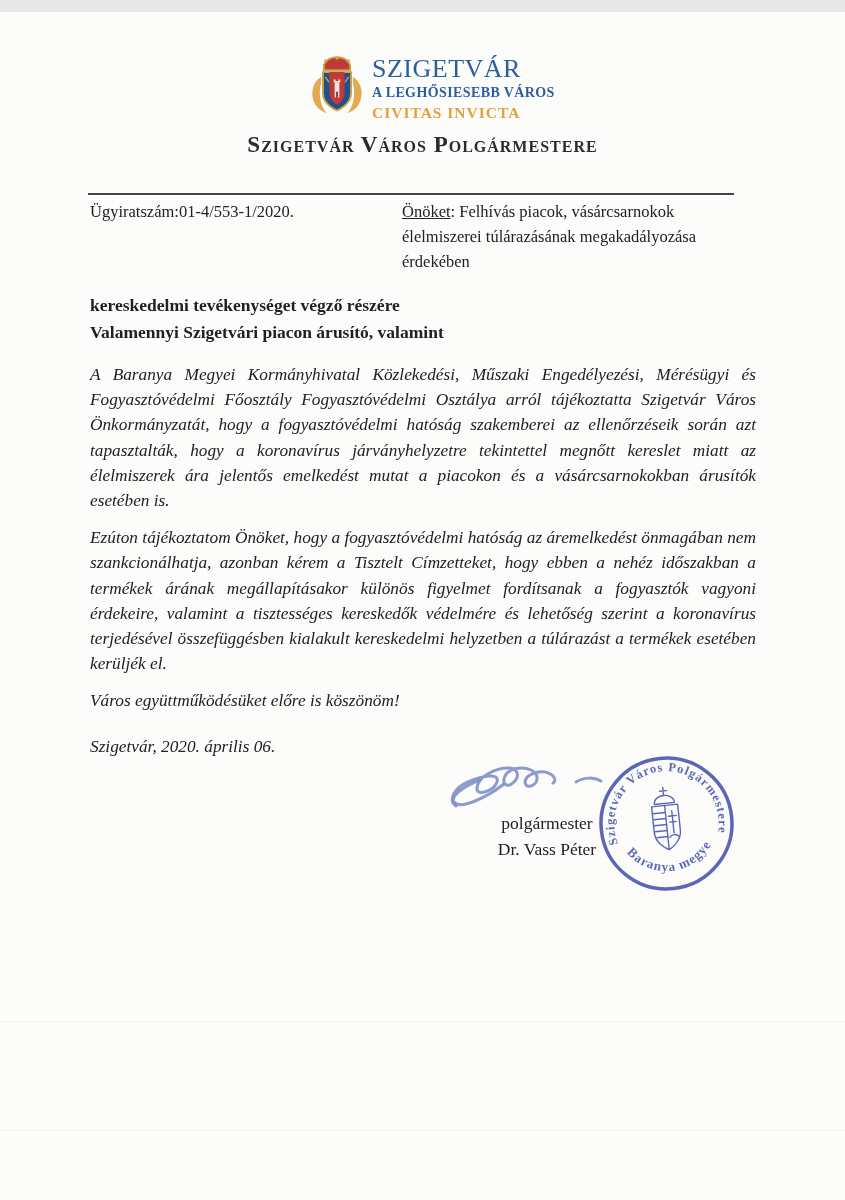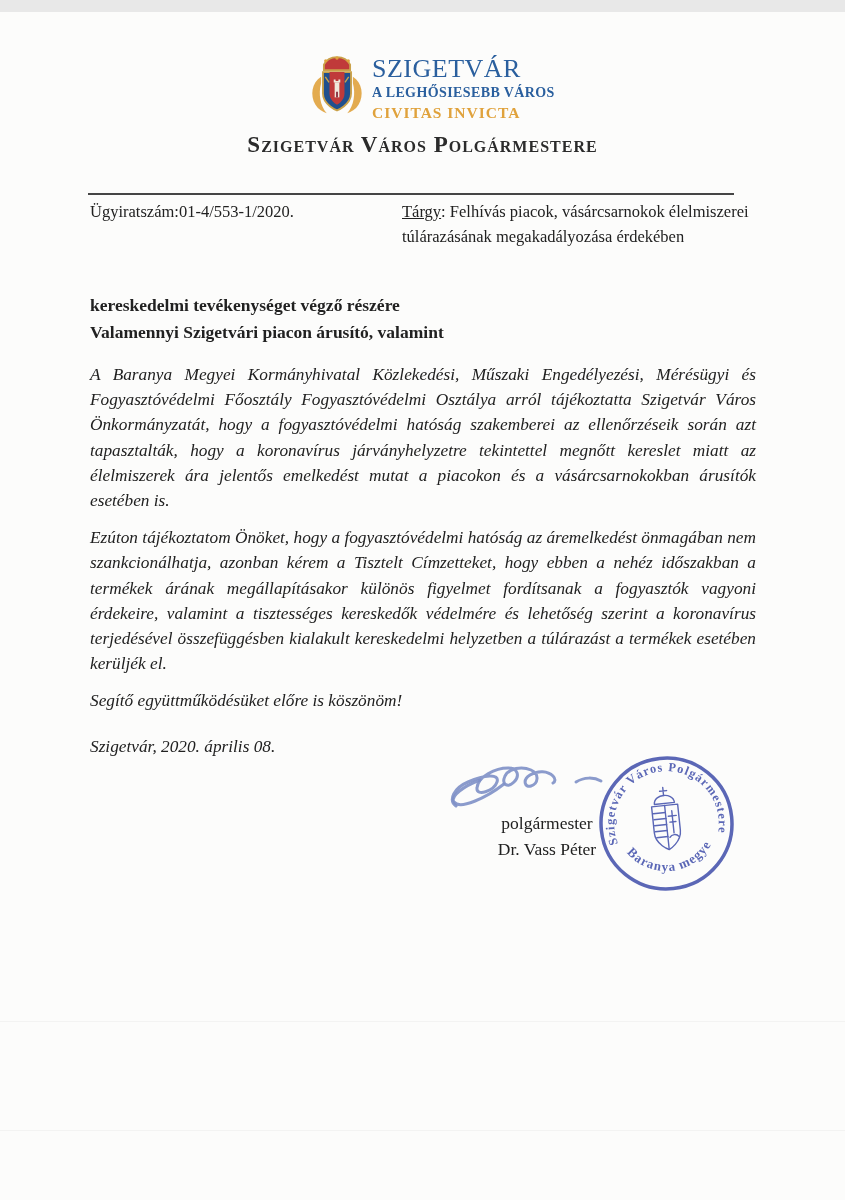--- a/index.html
+++ b/index.html
@@ -87,33 +87,33 @@
     <div class="lh-sub">A LEGHŐSIESEBB VÁROS</div>
     <div class="lh-motto">CIVITAS INVICTA</div>
   </div>
 
   <div class="office-title">Szigetvár Város Polgármestere</div>
 
   <div class="rule"></div>
 
   <div class="ref-row">
     <div class="case-number">Ügyiratszám:01-4/553-1/2020.</div>
-    <div class="subject"><span class="u">Tárgy</span><span>: Felhívás piacok, vásárcsarnokok élelmiszerei túlárazásának megakadályozása érdekében</span></div>
+    <div class="subject"><span class="u">Önöket</span><span>: Felhívás piacok, vásárcsarnokok élelmiszerei túlárazásának megakadályozása érdekében</span></div>
   </div>
 
   <div class="addressee">
     <div>kereskedelmi tevékenységet végző részére</div>
     <div>Valamennyi Szigetvári piacon árusító, valamint</div>
   </div>
 
   <div class="body-text">
     <p>A Baranya Megyei Kormányhivatal Közlekedési, Műszaki Engedélyezési, Mérésügyi és Fogyasztóvédelmi Főosztály Fogyasztóvédelmi Osztálya arról tájékoztatta Szigetvár Város Önkormányzatát, hogy a fogyasztóvédelmi hatóság szakemberei az ellenőrzéseik során azt tapasztalták, hogy a koronavírus járványhelyzetre tekintettel megnőtt kereslet miatt az élelmiszerek ára jelentős emelkedést mutat a piacokon és a vásárcsarnokokban árusítók esetében is.</p>
     <p>Ezúton tájékoztatom Önöket, hogy a fogyasztóvédelmi hatóság az áremelkedést önmagában nem szankcionálhatja, azonban kérem a Tisztelt Címzetteket, hogy ebben a nehéz időszakban a termékek árának megállapításakor különös figyelmet fordítsanak a fogyasztók vagyoni érdekeire, valamint a tisztességes kereskedők védelmére és lehetőség szerint a koronavírus terjedésével összefüggésben kialakult kereskedelmi helyzetben a túlárazást a termékek esetében kerüljék el.</p>
-    <p class="closing">Segítő együttműködésüket előre is köszönöm!</p>
-    <p class="dateline">Szigetvár, 2020. április 08.</p>
+    <p class="closing">Város együttműködésüket előre is köszönöm!</p>
+    <p class="dateline">Szigetvár, 2020. április 06.</p>
   </div>
 
   <svg class="signature-svg" width="192" height="68" viewBox="0 0 192 68" xmlns="http://www.w3.org/2000/svg">
     <path class="sig-stroke" d="M58,28 C40,42 14,54 8,46 C4,40 18,30 34,24"></path>
     <path class="sig-stroke" d="M10,50 C2,44 8,32 22,26 C38,19 54,17 51,26 C48,35 30,41 31,32 C32,20 50,12 62,12 C72,12 74,20 68,26 C62,32 55,29 59,20 C63,12 76,10 85,14 C94,18 92,28 85,30 C79,32 76,24 84,19 C92,14 102,15 107,20 C110,23 109,26 107,27"></path>
     <path class="sig-stroke" d="M130,26 C138,21 148,21 155,25"></path>
   </svg>
 
   <div class="name-block">
     <div>polgármester</div>

